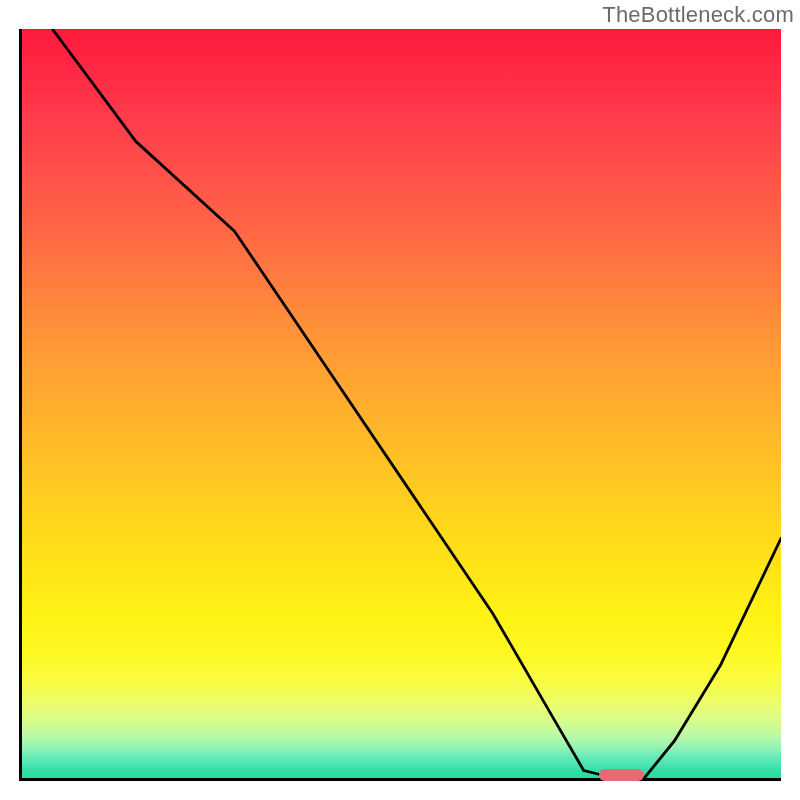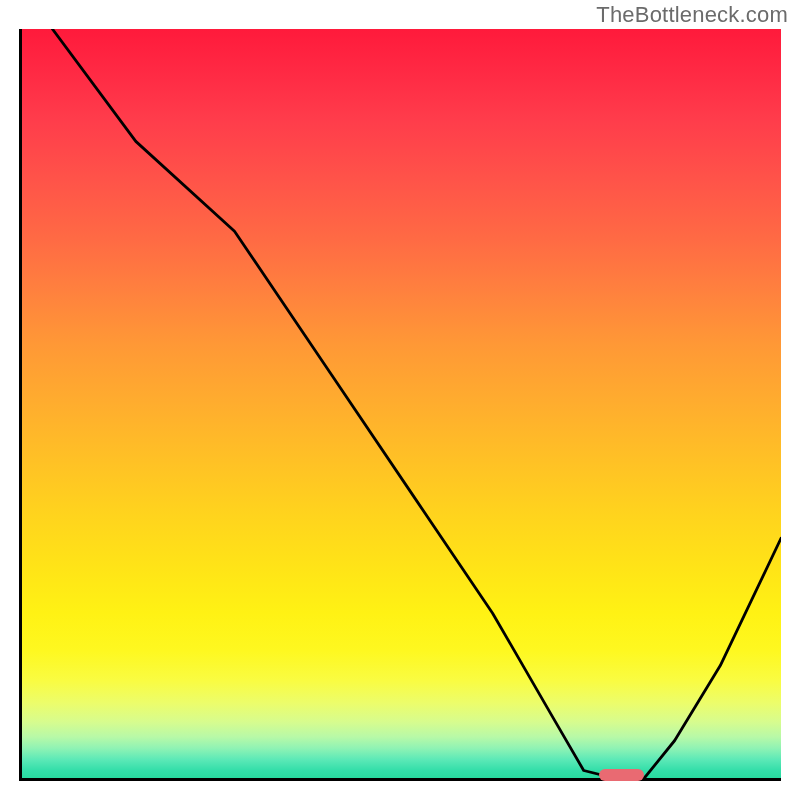--- a/index.html
+++ b/index.html
@@ -9,21 +9,21 @@
     font-family: Arial, Helvetica, sans-serif;
   }
   .container {
     width: 800px;
     height: 800px;
     position: relative;
   }
   .watermark {
     position: absolute;
     top: 2px;
-    right: 12px;
+    right: 6px;
     font-size: 22px;
     font-weight: 400;
     color: #6b6b6b;
     font-family: Arial, Helvetica, sans-serif;
     letter-spacing: 0.2px;
   }
   .plot-area {
     position: absolute;
     left: 19px;
     top: 29px;

